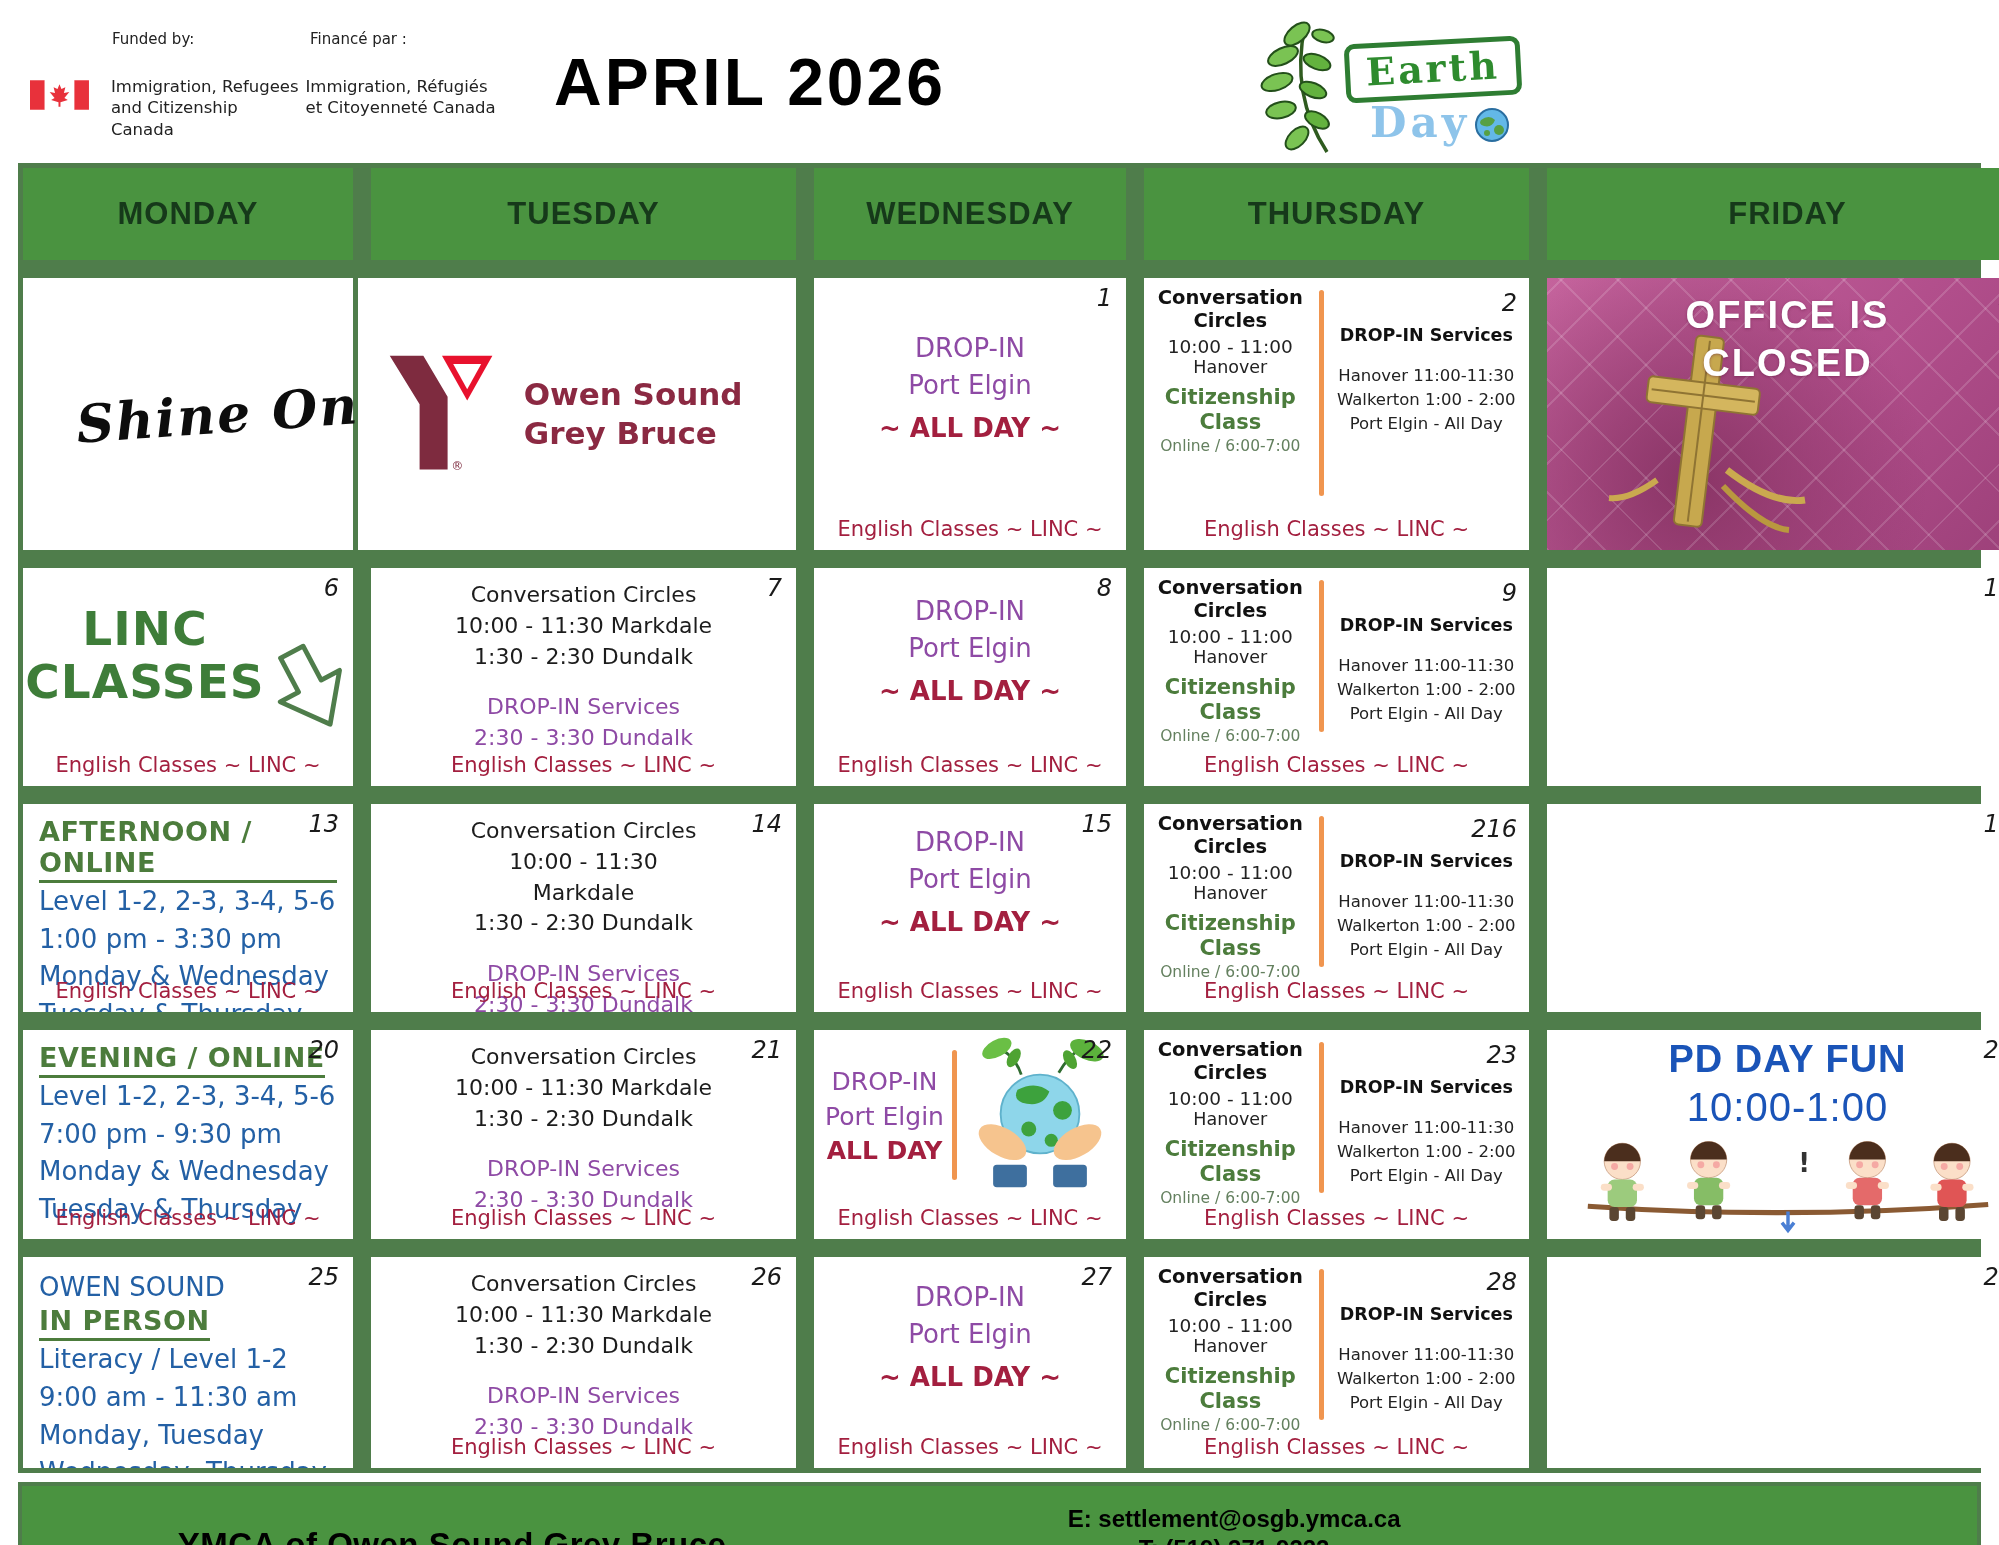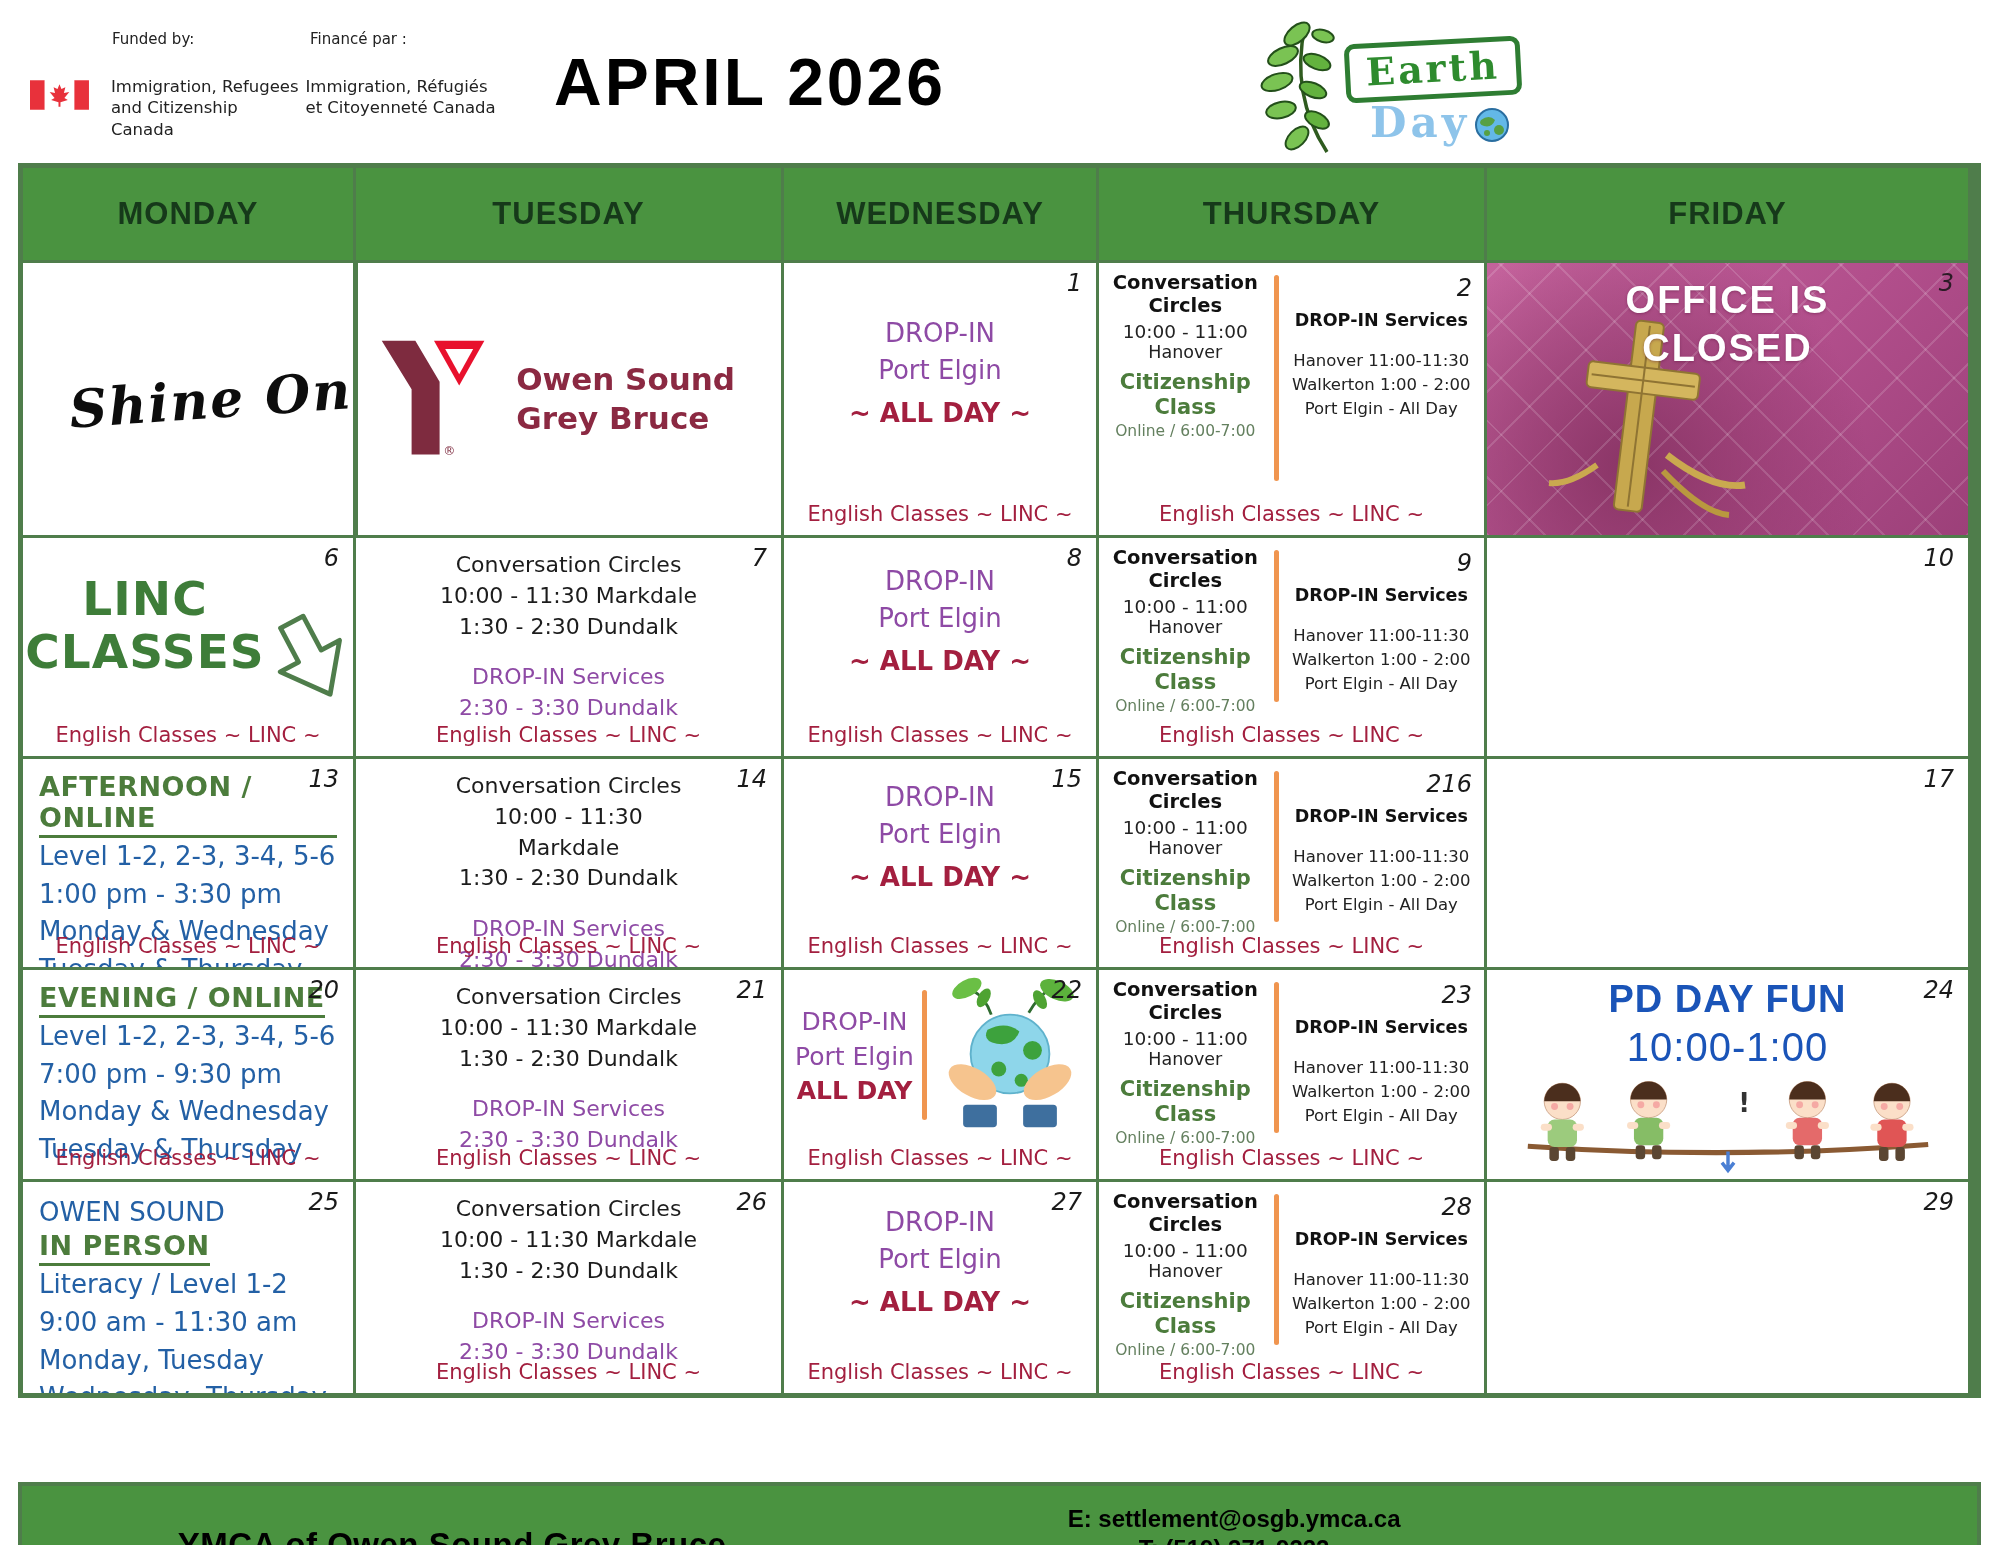--- a/index.html
+++ b/index.html
@@ -36,21 +36,21 @@
      border-radius:10px;transform:rotate(-3deg);
      font-family:"DejaVu Serif",serif;font-weight:700;font-size:38px;letter-spacing:3px;color:#2e8b2e;}
   .ed-day{position:absolute;left:135px;top:84px;font-family:"DejaVu Serif",serif;font-weight:700;
      font-size:42px;letter-spacing:4px;color:#8ec4ea;}
   .ed-globe{position:absolute;left:238px;top:92px;}
 
   
   .cal{position:absolute;left:18px;top:163px;width:1963px;
        display:grid;grid-template-columns:330px 425px 312px 385px 481px;
        grid-template-rows:92px 272px 218px 208px 209px 211px;
-       gap:3px;padding:5px;background:var(--grid);}
+       gap:18px;padding:5px;background:var(--grid);}
   .dayname{background:var(--hdr);display:flex;align-items:center;justify-content:center;
        font-family:"Liberation Sans",sans-serif;font-weight:800;font-size:31px;
        letter-spacing:1px;color:#16391a;}
   .cell{position:relative;background:#fff;overflow:hidden;}
   .daynum{position:absolute;top:6px;right:14px;font-style:italic;font-size:24px;color:#1a1a1a;z-index:3;}
   .cell-footer{position:absolute;bottom:9px;left:0;right:0;text-align:center;
        color:var(--crimson);font-size:21px;}
 
   
   .logocell{grid-column:1 / span 2;display:flex;align-items:center;justify-content:center;gap:26px;}

